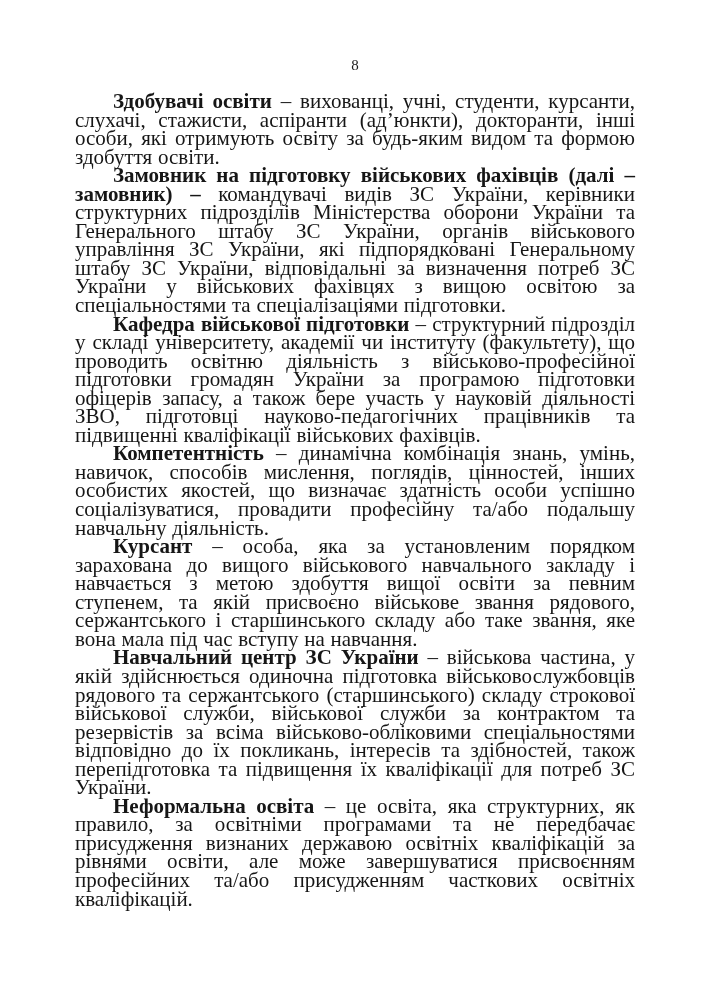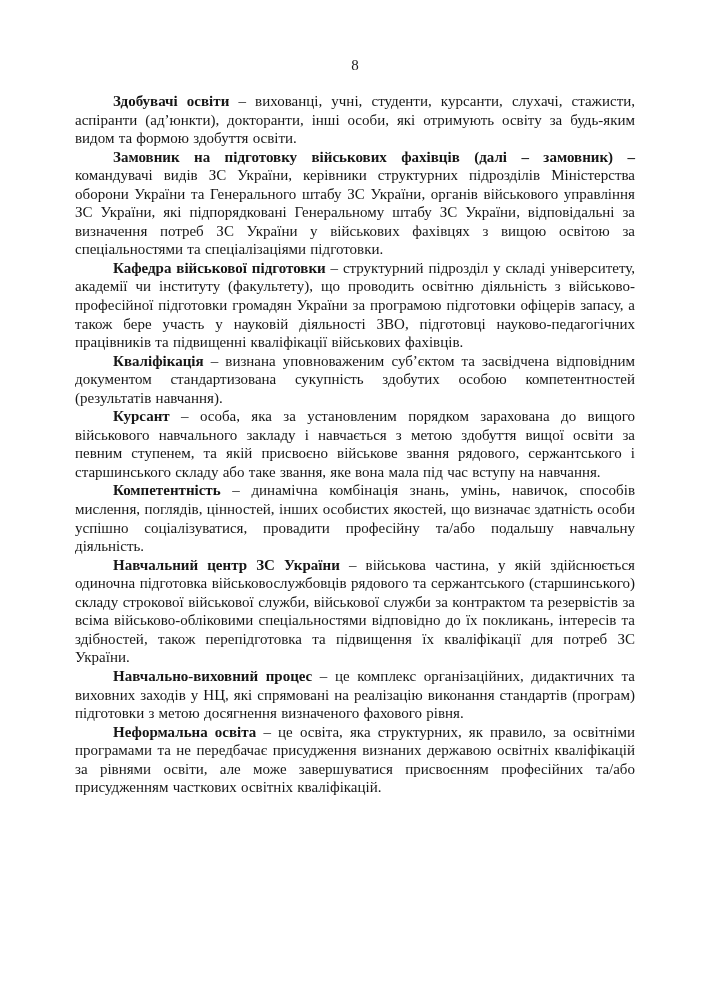--- a/index.html
+++ b/index.html
@@ -24,21 +24,21 @@
     text-align: center;
     font-size: 15px;
     line-height: 17px;
     color: #1c1c1c;
   }
   .content {
     position: absolute;
     top: 92px;
     left: 75px;
     width: 560px;
-    font-size: 15px;
+    font-size: 21px;
     line-height: 18.55px;
     text-align: justify;
     word-spacing: 0.5px;
   }
   .content p {
     margin: 0;
     padding: 0;
     text-indent: 38px;
   }
   .term {
@@ -47,20 +47,18 @@
 </style>
 </head>
 <body>
 
 <div class="page">
   <div class="page-number">8</div>
   <div class="content">
     <p><span class="term">Здобувачі освіти</span><span> – вихованці, учні, студенти, курсанти, слухачі, стажисти, аспіранти (ад’юнкти), докторанти, інші особи, які отримують освіту за будь-яким видом та формою здобуття освіти.</span></p>
     <p><span class="term">Замовник на підготовку військових фахівців (далі – замовник) –</span><span> командувачі видів ЗС України, керівники структурних підрозділів Міністерства оборони України та Генерального штабу ЗС України, органів військового управління ЗС України, які підпорядковані Генеральному штабу ЗС України, відповідальні за визначення потреб ЗС України у військових фахівцях з вищою освітою за спеціальностями та спеціалізаціями підготовки.</span></p>
     <p><span class="term">Кафедра військової підготовки</span><span> – структурний підрозділ у складі університету, академії чи інституту (факультету), що проводить освітню діяльність з військово-професійної підготовки громадян України за програмою підготовки офіцерів запасу, а також бере участь у науковій діяльності ЗВО, підготовці науково-педагогічних працівників та підвищенні кваліфікації військових фахівців.</span></p>
-    <p><span class="term">Кваліфікація</span><span> – визнана уповноваженим суб’єктом та засвідчена відповідним документом стандартизована сукупність здобутих особою компетентностей (результатів навчання).</span></p>
+    <p><span class="term">Компетентність</span><span> – динамічна комбінація знань, умінь, навичок, способів мислення, поглядів, цінностей, інших особистих якостей, що визначає здатність особи успішно соціалізуватися, провадити професійну та/або подальшу навчальну діяльність.</span></p>
     <p><span class="term">Курсант</span><span> – особа, яка за установленим порядком зарахована до вищого військового навчального закладу і навчається з метою здобуття вищої освіти за певним ступенем, та якій присвоєно військове звання рядового, сержантського і старшинського складу або таке звання, яке вона мала під час вступу на навчання.</span></p>
-    <p><span class="term">Компетентність</span><span> – динамічна комбінація знань, умінь, навичок, способів мислення, поглядів, цінностей, інших особистих якостей, що визначає здатність особи успішно соціалізуватися, провадити професійну та/або подальшу навчальну діяльність.</span></p>
     <p><span class="term">Навчальний центр ЗС України</span><span> – військова частина, у якій здійснюється одиночна підготовка військовослужбовців рядового та сержантського (старшинського) складу строкової військової служби, військової служби за контрактом та резервістів за всіма військово-обліковими спеціальностями відповідно до їх покликань, інтересів та здібностей, також перепідготовка та підвищення їх кваліфікації для потреб ЗС України.</span></p>
-    <p><span class="term">Навчально-виховний процес</span><span> – це комплекс організаційних, дидактичних та виховних заходів у НЦ, які спрямовані на реалізацію виконання стандартів (програм) підготовки з метою досягнення визначеного фахового рівня.</span></p>
     <p><span class="term">Неформальна освіта</span><span> – це освіта, яка структурних, як правило, за освітніми програмами та не передбачає присудження визнаних державою освітніх кваліфікацій за рівнями освіти, але може завершуватися присвоєнням професійних та/або присудженням часткових освітніх кваліфікацій.</span></p>
   </div>
 </div>
 
 </body></html>

